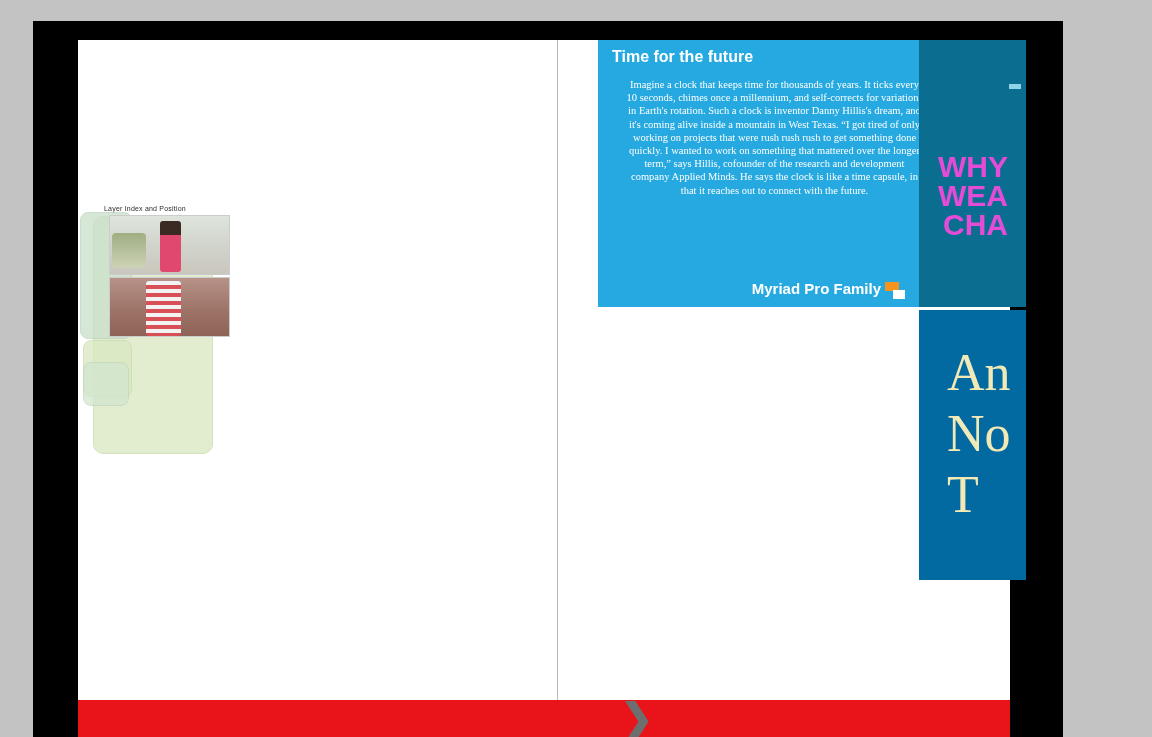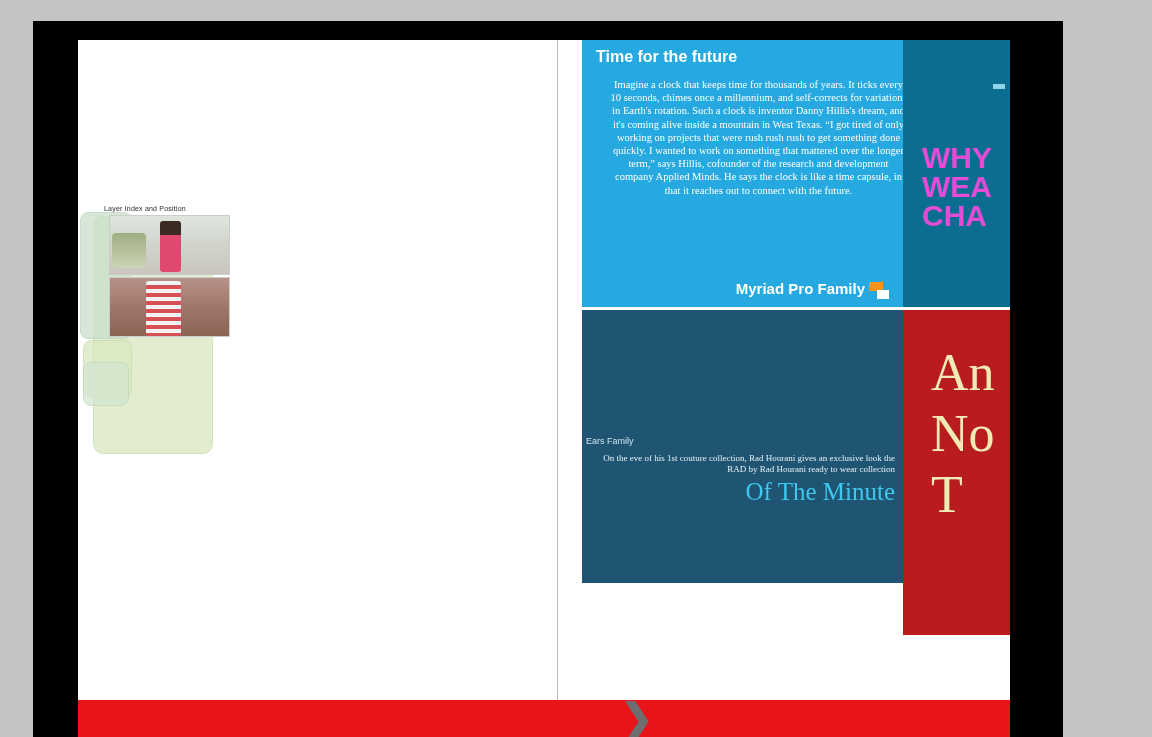--- a/index.html
+++ b/index.html
@@ -132,20 +132,21 @@
     left: 30%; top: 6%;
     width: 30%; height: 94%;
     background: repeating-linear-gradient(to bottom, #f2f2f2 0 4px, #d84f55 4px 8px);
     border-radius: 3px;
   }
 
   
   .panel {
     position: absolute;
     overflow: hidden;
+    margin-left: 16px;
   }
   .panel-cyan {
     left: 582px; top: 40px; width: 321px; height: 267px;
     background: #26a9e0;
   }
   .panel-cyan h2 {
     margin: 0;
     position: absolute;
     left: 14px; top: 8px;
     font-family: "Liberation Sans", sans-serif;
@@ -190,28 +191,29 @@
     background: #0b6e90;
   }
   .panel-teal-top .tiny-swatch {
     position: absolute;
     left: 90px; top: 44px;
     width: 12px; height: 5px;
     background: #8fd3e8;
   }
   .why-text {
     position: absolute;
-    left: 19px; top: 103px;
+    left: 19px; top: 112px;
     font-family: "Liberation Sans", sans-serif;
     font-size: 30px;
     line-height: 29px;
     font-weight: bold;
     letter-spacing: 0px;
     color: #e44bd6;
     white-space: pre;
+    text-align: right;
   }
 
   .panel-steel {
     left: 582px; top: 310px; width: 321px; height: 273px;
     background: #1f5572;
   }
   .ears-label {
     position: absolute;
     left: 4px; top: 126px;
     font-family: "Liberation Sans", sans-serif;
@@ -231,22 +233,22 @@
   }
   .minute-text {
     position: absolute;
     right: 8px; top: 168px;
     font-family: "Liberation Serif", serif;
     font-size: 25px;
     color: #3ec8f0;
   }
 
   .panel-teal-bot {
-    left: 903px; top: 310px; width: 107px; height: 325px;
-    background: #b91c1c;
+    left: 903px; top: 310px; width: 107px; height: 270px;
+    background: #0369a1;
   }
   .ann-text {
     position: absolute;
     left: 28px; top: 32px;
     font-family: "Liberation Serif", serif;
     font-size: 52px;
     line-height: 61px;
     color: #f2eab6;
     white-space: pre;
   }
@@ -281,25 +283,20 @@
     <div class="myriad-swatch-b"></div>
   </div>
 
   <div class="panel panel-teal-top">
     <div class="tiny-swatch"></div>
     <div class="why-text">WHY
 WEA
 CHA</div>
   </div>
 
-  <div class="panel panel-steel">
-    <div class="ears-label">Ears Family</div>
-    <p class="couture-text">On the eve of his 1st couture collection, Rad Hourani gives an exclusive look the RAD by Rad Hourani ready to wear collection</p>
-    <div class="minute-text">Of The Minute</div>
-  </div>
 
   <div class="panel panel-teal-bot">
     <div class="ann-text">An
 No
 T</div>
   </div>
 
   <div class="footer-bar"></div>
   <div class="footer-arrow">❯</div>
 

